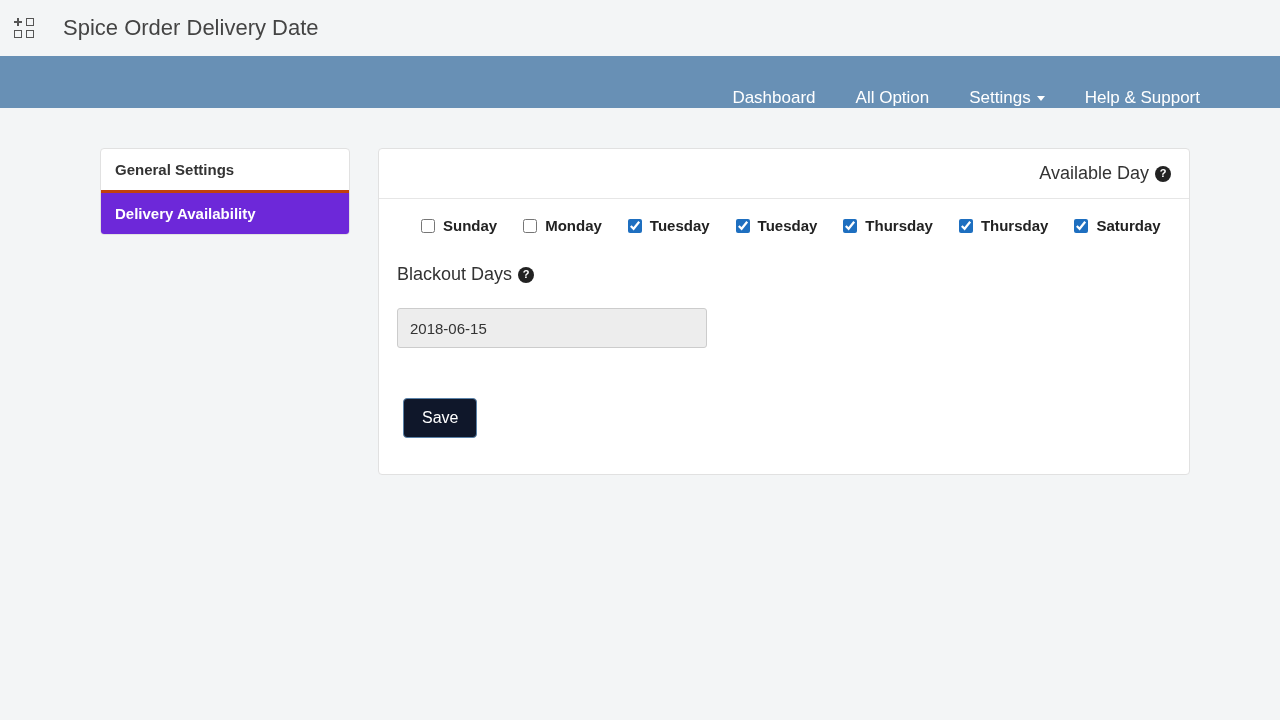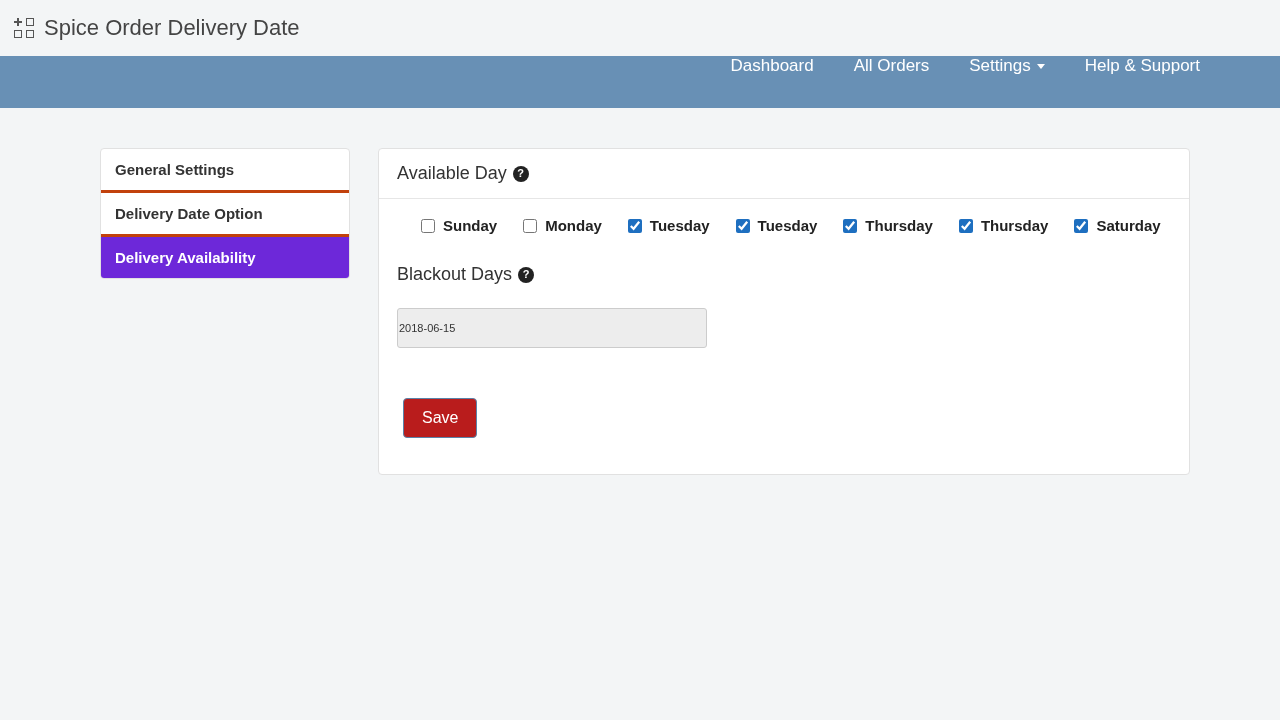--- a/index.html
+++ b/index.html
@@ -1,15 +1,15 @@
 <!DOCTYPE html>
 <html><head>
 <meta charset="utf-8">
 <style>
-  * { box-sizing: border-box; margin: 0; padding: 0; }
+  * { box-sizing: border-box; margin: 0; padding: 0; gap: 19px; }
   body {
     font-family: -apple-system, BlinkMacSystemFont, "Segoe UI", Helvetica, Arial, sans-serif;
     background: #f3f5f6;
     color: #333;
     font-size: 15px;
     width: 1280px;
     height: 720px;
     overflow: hidden;
   }
 
@@ -45,21 +45,21 @@
     font-size: 22px;
     font-weight: 400;
     color: #444;
   }
 
   
   .navbar {
     height: 52px;
     background: #6890b5;
     display: flex;
-    align-items: flex-start;
+    align-items: flex-end;
     justify-content: flex-end;
     padding: 0 80px 0 0;
     gap: 40px;
   }
   .navbar a {
     color: #fff;
     text-decoration: none;
     font-size: 17px;
     display: inline-flex;
     align-items: center;
@@ -113,20 +113,21 @@
     padding-bottom: 36px;
   }
   .card-header {
     padding: 14px 18px;
     border-bottom: 1px solid #e6e6e6;
     font-size: 18px;
     font-weight: 500;
     display: flex;
     align-items: center;
     gap: 6px;
+    justify-content: flex-end;
   }
   .help-icon {
     display: inline-flex;
     width: 16px; height: 16px;
     border-radius: 50%;
     background: #222;
     color: #fff;
     font-size: 11px;
     font-weight: 700;
     align-items: center;
@@ -165,28 +166,28 @@
     align-items: center;
     gap: 6px;
   }
 
   .date-input {
     width: 310px;
     height: 40px;
     border: 1px solid #ccc;
     background: #ededed;
     border-radius: 3px;
-    padding: 0 1px;
-    font-size: 11px;
+    padding: 0 12px;
+    font-size: 15px;
     color: #333;
   }
 
   .save-btn {
     margin: 50px 0 0 6px;
-    background: #b91c1c;
+    background: #0f172a;
     border: 1px solid #5a82a8;
     color: #fff;
     font-size: 16px;
     padding: 10px 18px;
     border-radius: 4px;
     cursor: pointer;
   }
 </style>
 </head>
 <body>
@@ -196,37 +197,34 @@
     <span class="sq a"></span>
       <span class="sq b"></span>
       <span class="sq c"></span>
       <span class="sq d"></span>
   </span>
   <h1>Spice Order Delivery Date</h1>
 </div>
 
 <nav class="navbar">
   <a href="#">Dashboard</a>
-  <a href="#">All Orders</a>
+  <a href="#">All Option</a>
   <a href="#">
     <span>Settings</span>
     <span class="caret"></span>
   </a>
   <a href="#">Help &amp; Support</a>
 </nav>
 
 <div class="page">
 
   <div class="sidebar">
     <div class="item">
       <span>General Settings</span>
     </div>
-    <div class="item">
-      <span>Delivery Date Option</span>
-    </div>
     <div class="item active">
       <span>Delivery Availability</span>
     </div>
   </div>
 
   <div class="card">
     <div class="card-header">
       <span>Available Day</span>
       <span class="help-icon">?</span>
     </div>

